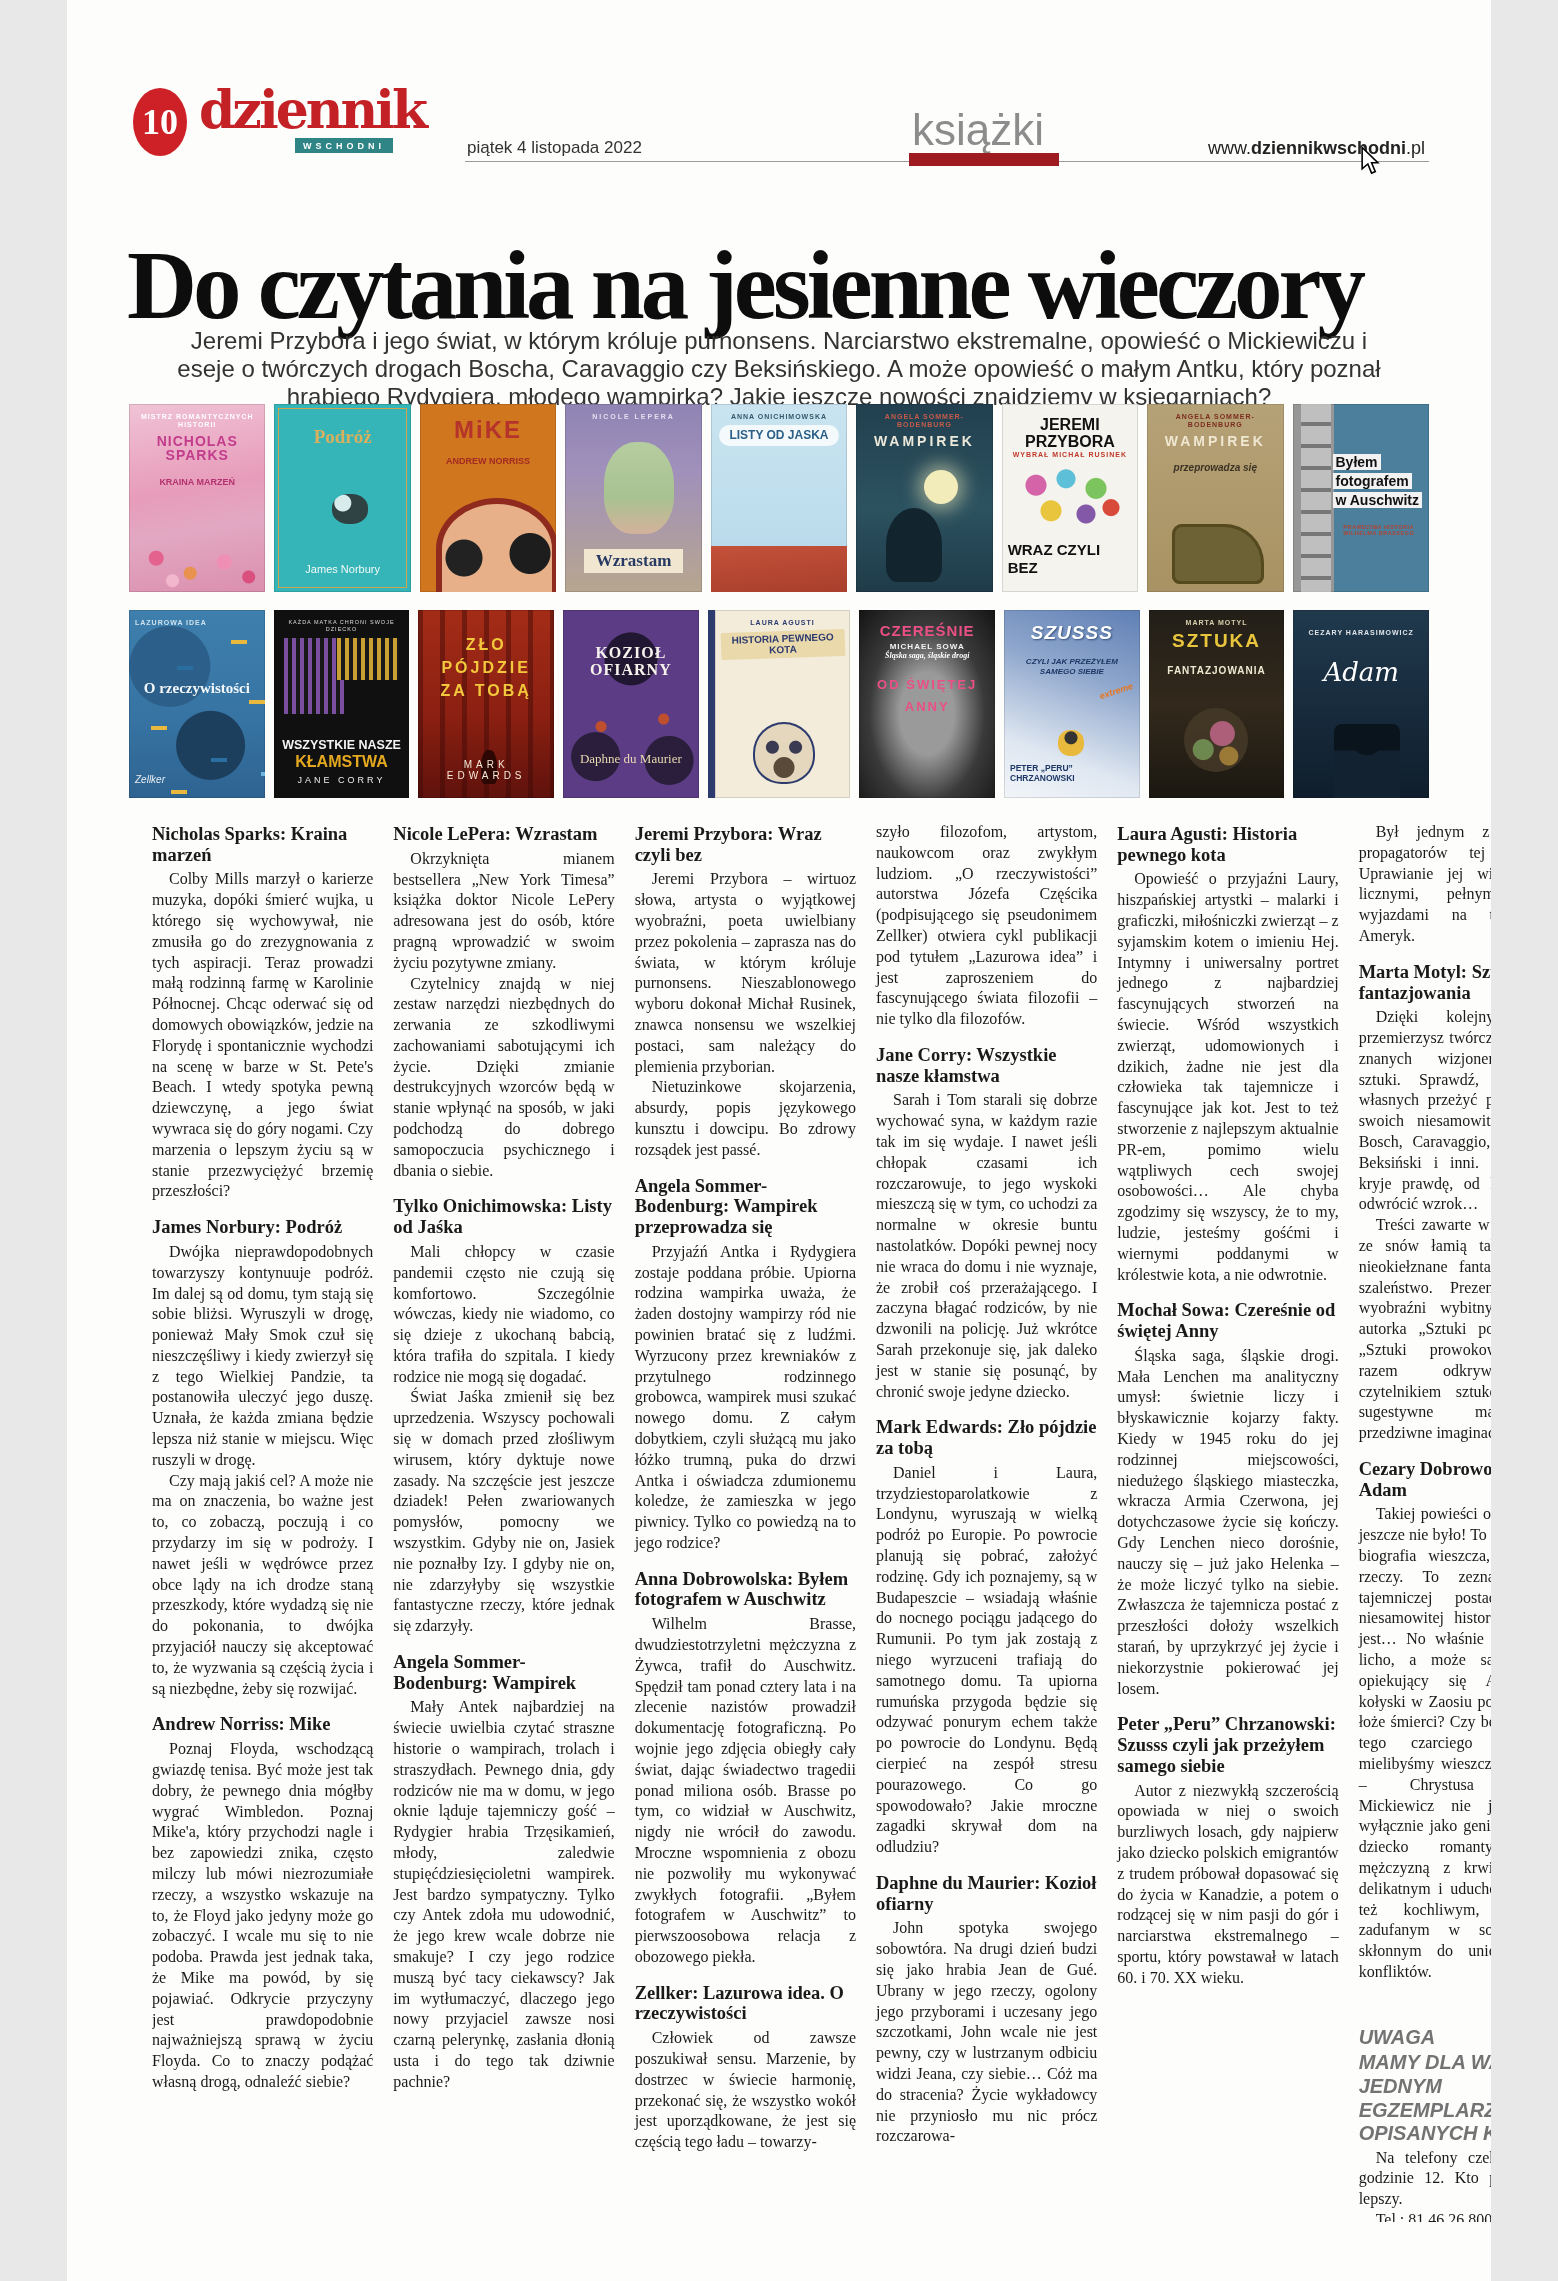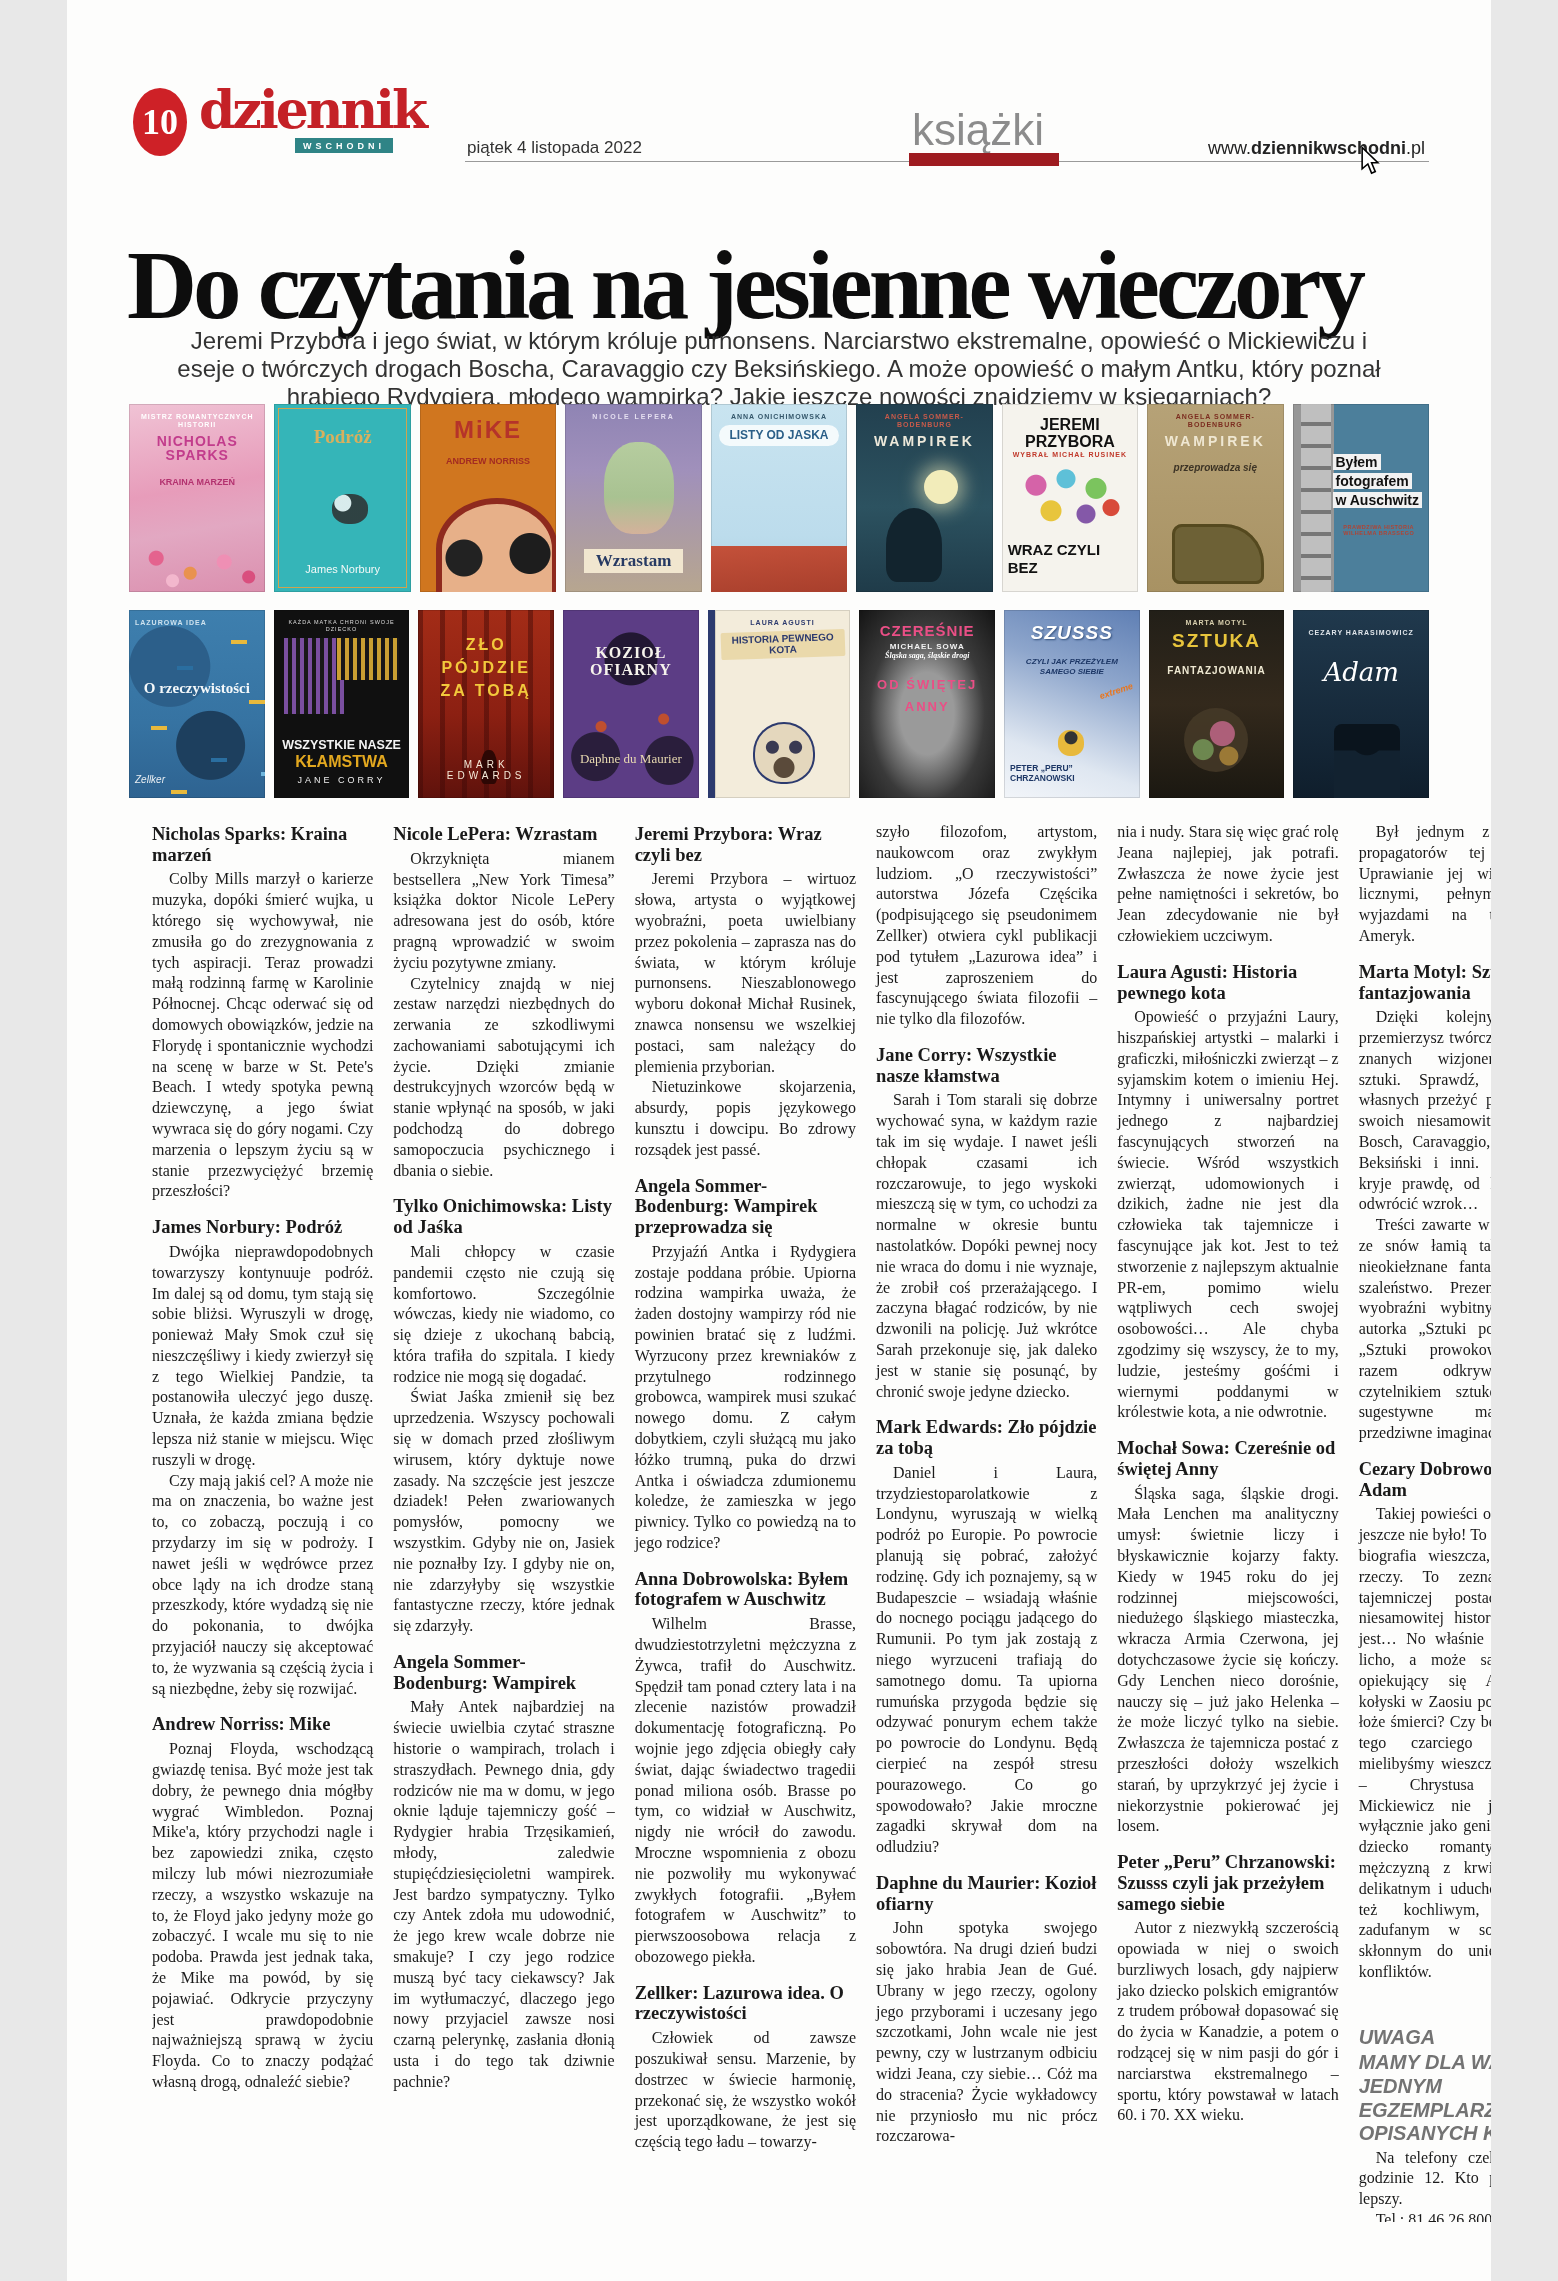--- a/index.html
+++ b/index.html
@@ -359,23 +359,20 @@
         <p>Daniel i Laura, trzydziestoparolatkowie z Londynu, wyruszają w wielką podróż po Europie. Po powrocie planują się pobrać, założyć rodzinę. Gdy ich poznajemy, są w Budapeszcie – wsiadają właśnie do nocnego pociągu jadącego do Rumunii. Po tym jak zostają z niego wyrzuceni trafiają do samotnego domu. Ta upiorna rumuńska przygoda będzie się odzywać ponurym echem także po powrocie do Londynu. Będą cierpieć na zespół stresu pourazowego. Co go spowodowało? Jakie mroczne zagadki skrywał dom na odludziu?</p>
       </div>
       <div class="sec">
         <h3 class="sec-h">Daphne du Maurier: Kozioł ofiarny</h3>
         <p>John spotyka swojego sobowtóra. Na drugi dzień budzi się jako hrabia Jean de Gué. Ubrany w jego rzeczy, ogolony jego przyborami i uczesany jego szczotkami, John wcale nie jest pewny, czy w lustrzanym odbiciu widzi Jeana, czy siebie… Cóż ma do stracenia? Życie wykładowcy nie przyniosło mu nic prócz rozczarowa-</p>
       </div>
     </div>
 
     <div class="col">
       <div class="sec">
-        <p class="cont">nia i nudy. Stara się więc grać rolę Jeana najlepiej, jak potrafi. Zwłaszcza że nowe życie jest pełne namiętności i sekretów, bo Jean zdecydowanie nie był człowiekiem uczciwym.</p>
-      </div>
-      <div class="sec">
         <h3 class="sec-h">Laura Agusti: Historia pewnego kota</h3>
         <p>Opowieść o przyjaźni Laury, hiszpańskiej artystki – malarki i graficzki, miłośniczki zwierząt – z syjamskim kotem o imieniu Hej. Intymny i uniwersalny portret jednego z najbardziej fascynujących stworzeń na świecie. Wśród wszystkich zwierząt, udomowionych i dzikich, żadne nie jest dla człowieka tak tajemnicze i fascynujące jak kot. Jest to też stworzenie z najlepszym aktualnie PR-em, pomimo wielu wątpliwych cech swojej osobowości… Ale chyba zgodzimy się wszyscy, że to my, ludzie, jesteśmy gośćmi i wiernymi poddanymi w królestwie kota, a nie odwrotnie.</p>
       </div>
       <div class="sec">
         <h3 class="sec-h">Mochał Sowa: Czereśnie od świętej Anny</h3>
         <p>Śląska saga, śląskie drogi. Mała Lenchen ma analityczny umysł: świetnie liczy i błyskawicznie kojarzy fakty. Kiedy w 1945 roku do jej rodzinnej miejscowości, niedużego śląskiego miasteczka, wkracza Armia Czerwona, jej dotychczasowe życie się kończy. Gdy Lenchen nieco dorośnie, nauczy się – już jako Helenka – że może liczyć tylko na siebie. Zwłaszcza że tajemnicza postać z przeszłości dołoży wszelkich starań, by uprzykrzyć jej życie i niekorzystnie pokierować jej losem.</p>
       </div>
       <div class="sec">
         <h3 class="sec-h">Peter „Peru” Chrzanowski: Szusss czyli jak przeżyłem samego siebie</h3>
         <p>Autor z niezwykłą szczerością opowiada w niej o swoich burzliwych losach, gdy najpierw jako dziecko polskich emigrantów z trudem próbował dopasować się do życia w Kanadzie, a potem o rodzącej się w nim pasji do gór i narciarstwa ekstremalnego – sportu, który powstawał w latach 60. i 70. XX wieku.</p>

